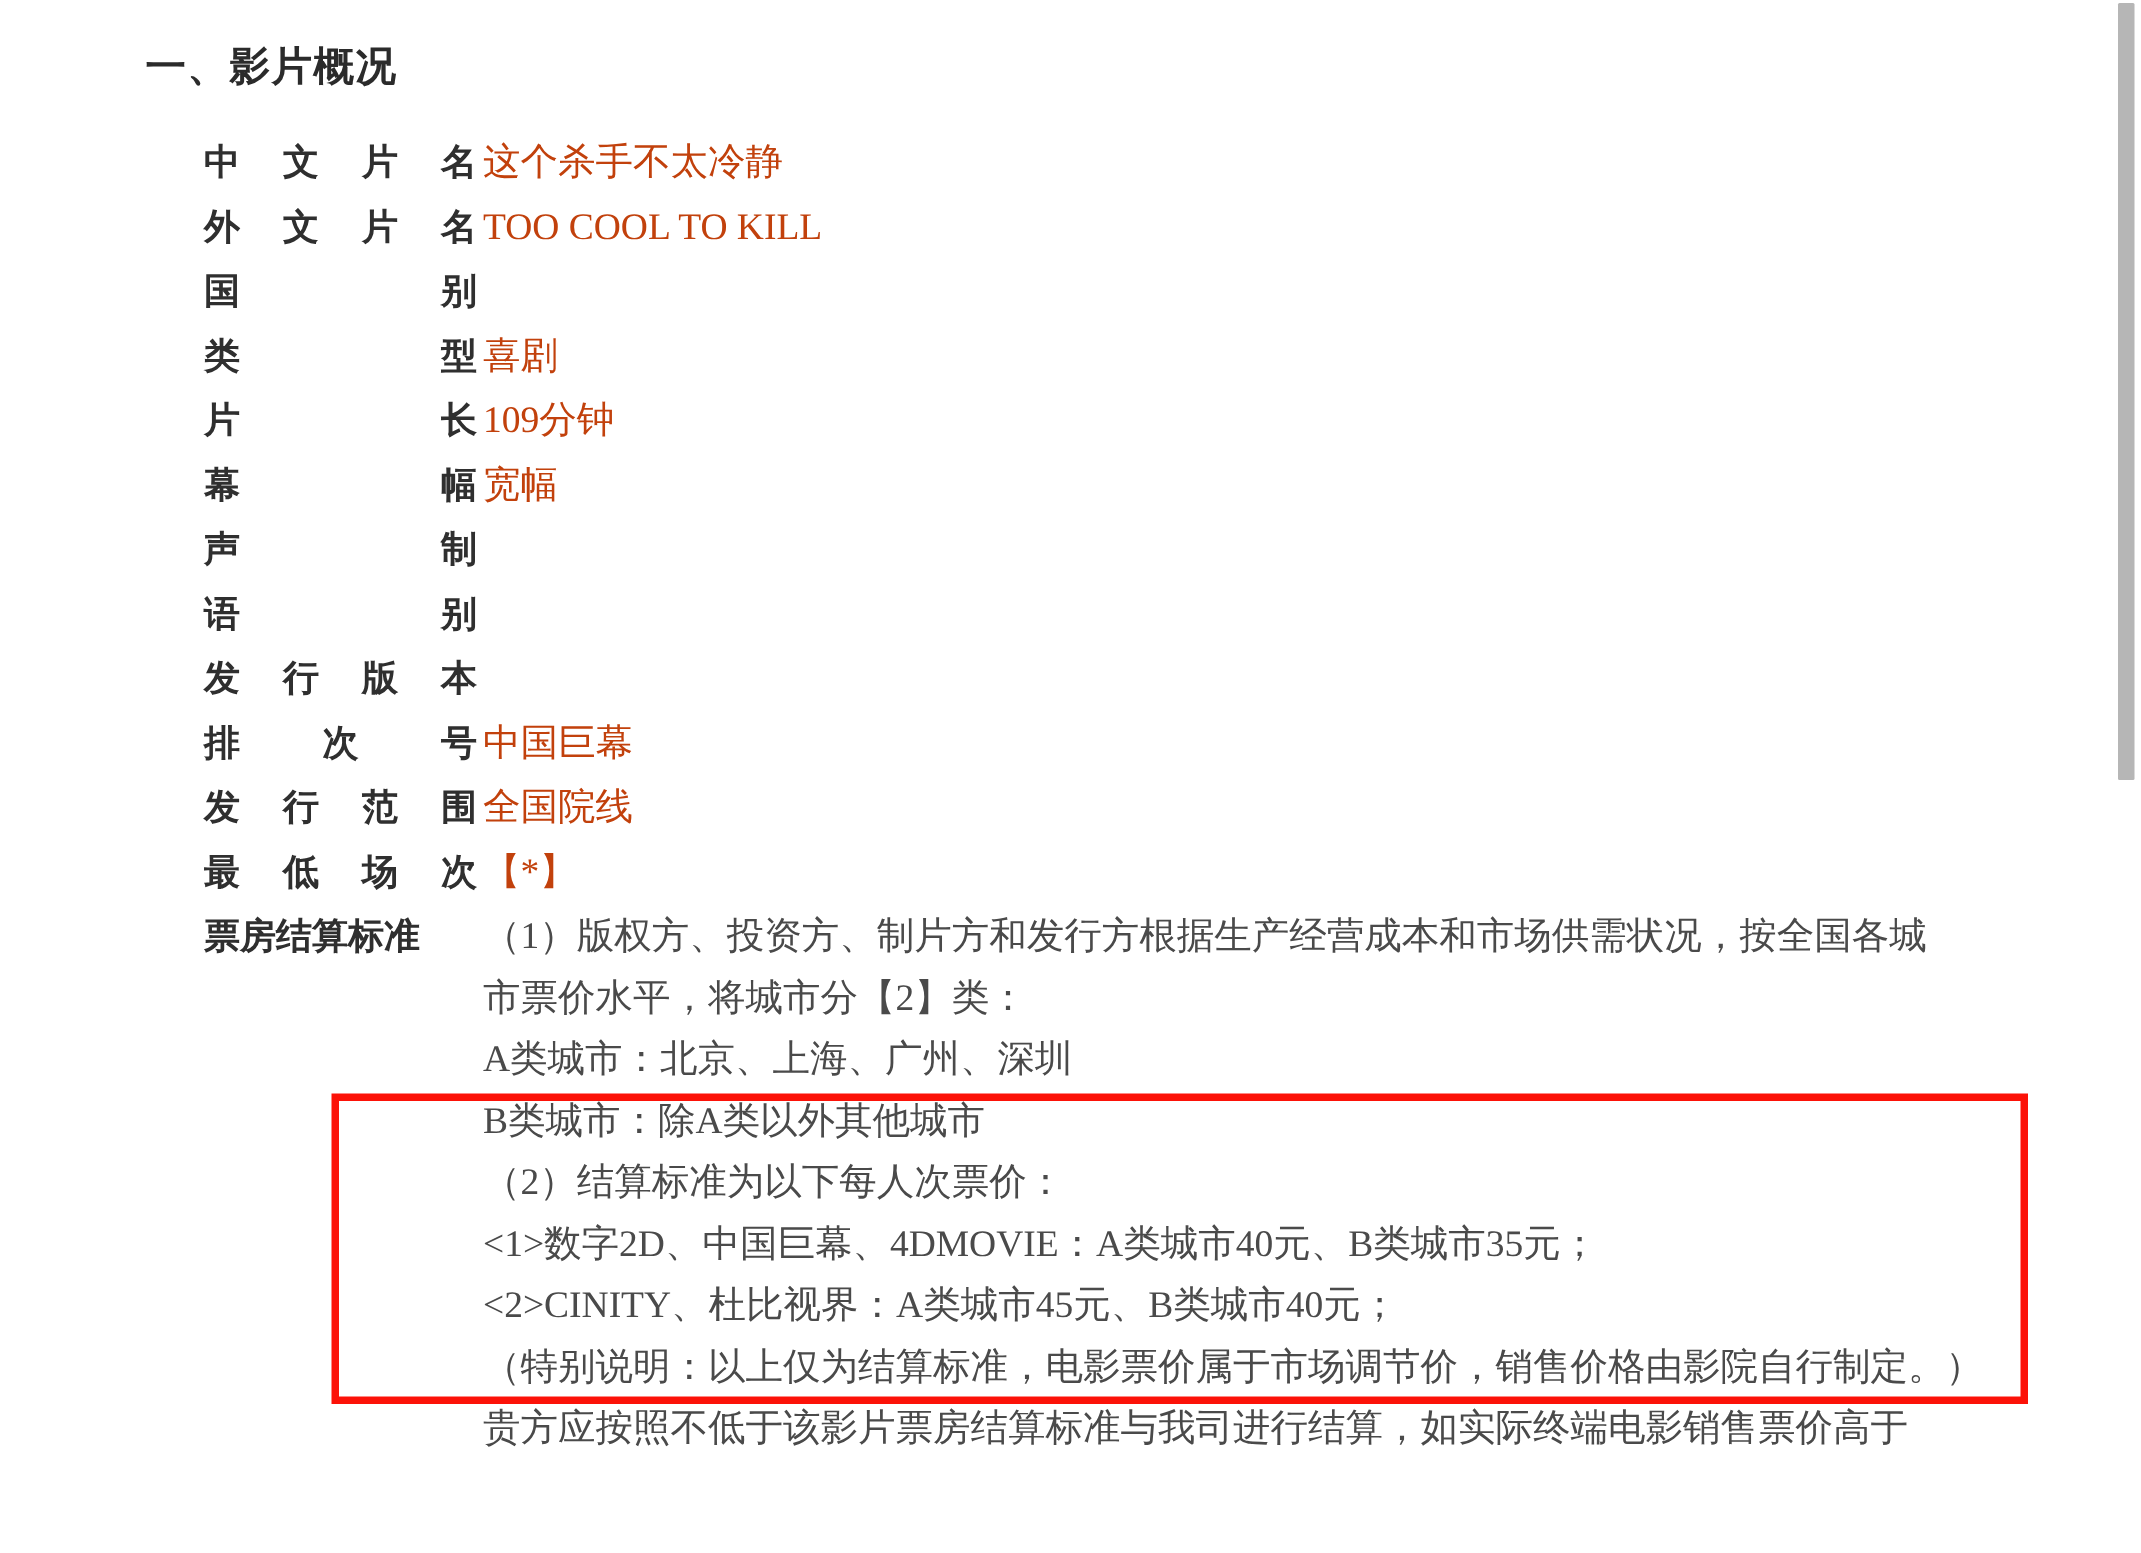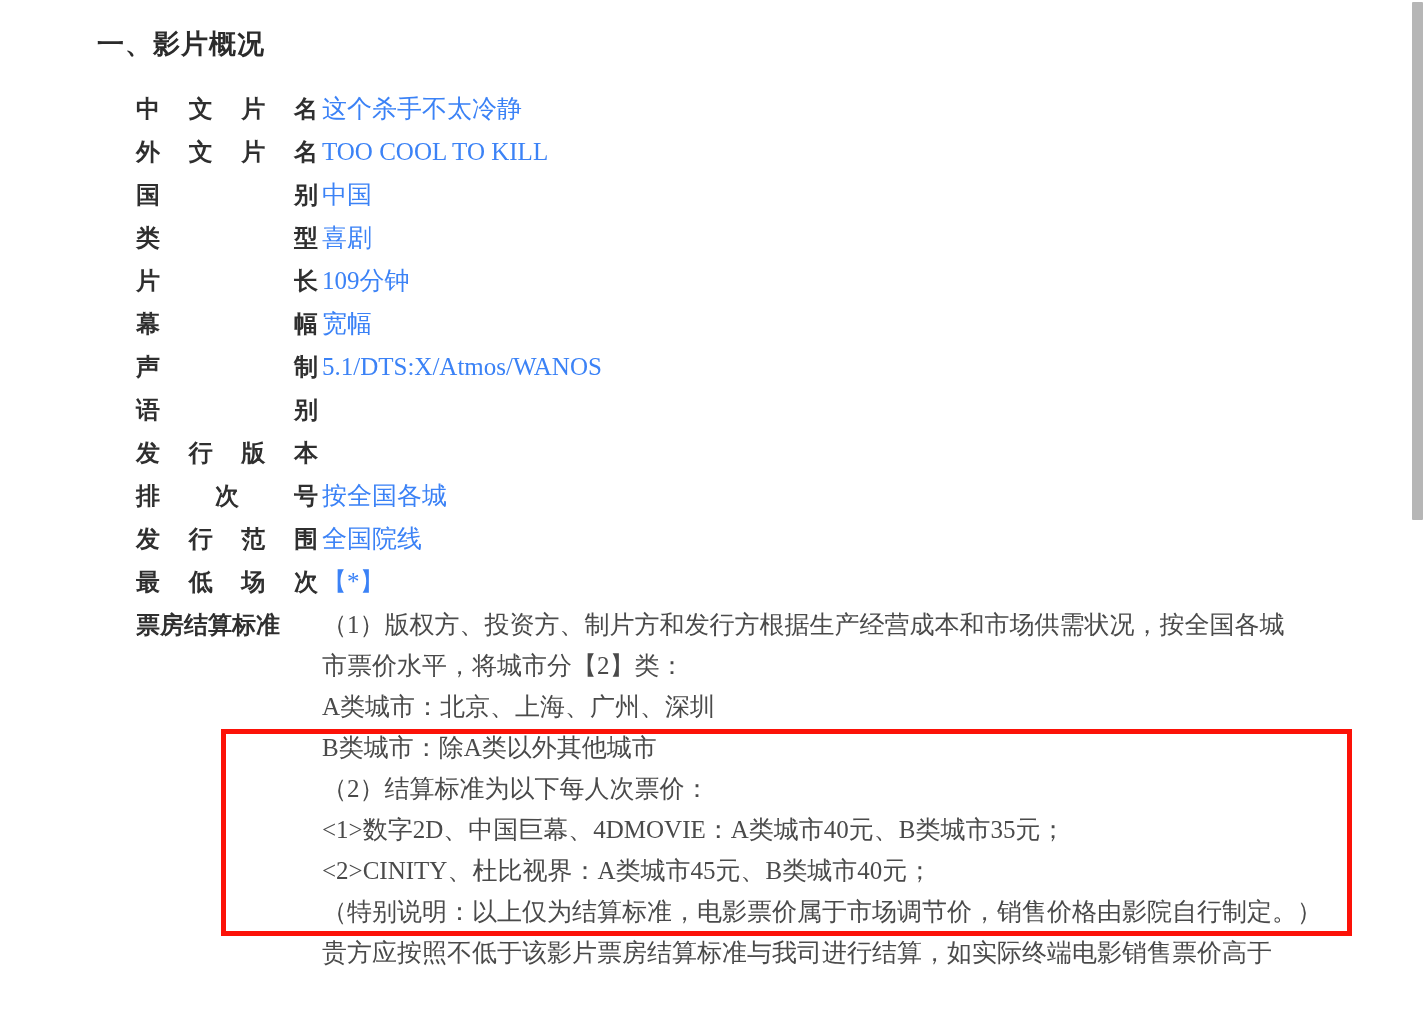--- a/index.html
+++ b/index.html
@@ -66,21 +66,21 @@
     box-sizing: border-box;
     padding-right: 4px;
     white-space: nowrap;
   }
   .field-label .ch { display: inline-block; }
 
   .field-value {
     flex: 1 1 auto;
     font-size: 25px;
     line-height: 41px;
-    color: #3b82f6;
+    color: #c2410c;
     white-space: pre-wrap;
   }
   .field-value .vline { display: block; white-space: nowrap; }
 
   .cjk-val {
     font-family: "Liberation Serif", "DejaVu Serif", serif;
   }
 
   
   .settle-block {
@@ -147,21 +147,20 @@
           <span class="ch">片</span>
           <span class="ch">名</span>
         </div>
         <div class="field-value cjk-val"><span class="vline">TOO COOL TO KILL</span></div>
       </div>
       <div class="field-row">
         <div class="field-label ">
           <span class="ch">国</span>
           <span class="ch">别</span>
         </div>
-        <div class="field-value cjk-val"><span class="vline">中国</span></div>
       </div>
       <div class="field-row">
         <div class="field-label ">
           <span class="ch">类</span>
           <span class="ch">型</span>
         </div>
         <div class="field-value cjk-val"><span class="vline">喜剧</span></div>
       </div>
       <div class="field-row">
         <div class="field-label ">
@@ -175,21 +174,20 @@
           <span class="ch">幕</span>
           <span class="ch">幅</span>
         </div>
         <div class="field-value cjk-val"><span class="vline">宽幅</span></div>
       </div>
       <div class="field-row">
         <div class="field-label ">
           <span class="ch">声</span>
           <span class="ch">制</span>
         </div>
-        <div class="field-value cjk-val"><span class="vline">5.1/DTS:X/Atmos/WANOS</span></div>
       </div>
       <div class="field-row">
         <div class="field-label ">
           <span class="ch">语</span>
           <span class="ch">别</span>
         </div>
       </div>
       <div class="field-row">
         <div class="field-label ">
           <span class="ch">发</span>
@@ -198,21 +196,21 @@
           <span class="ch">本</span>
         </div>
         <div class="field-value cjk-val"></div>
       </div>
       <div class="field-row">
         <div class="field-label ">
           <span class="ch">排</span>
           <span class="ch">次</span>
           <span class="ch">号</span>
         </div>
-        <div class="field-value cjk-val"><span class="vline">按全国各城</span></div>
+        <div class="field-value cjk-val"><span class="vline">中国巨幕</span></div>
       </div>
       <div class="field-row">
         <div class="field-label ">
           <span class="ch">发</span>
           <span class="ch">行</span>
           <span class="ch">范</span>
           <span class="ch">围</span>
         </div>
         <div class="field-value cjk-val"><span class="vline">全国院线</span></div>
       </div>

